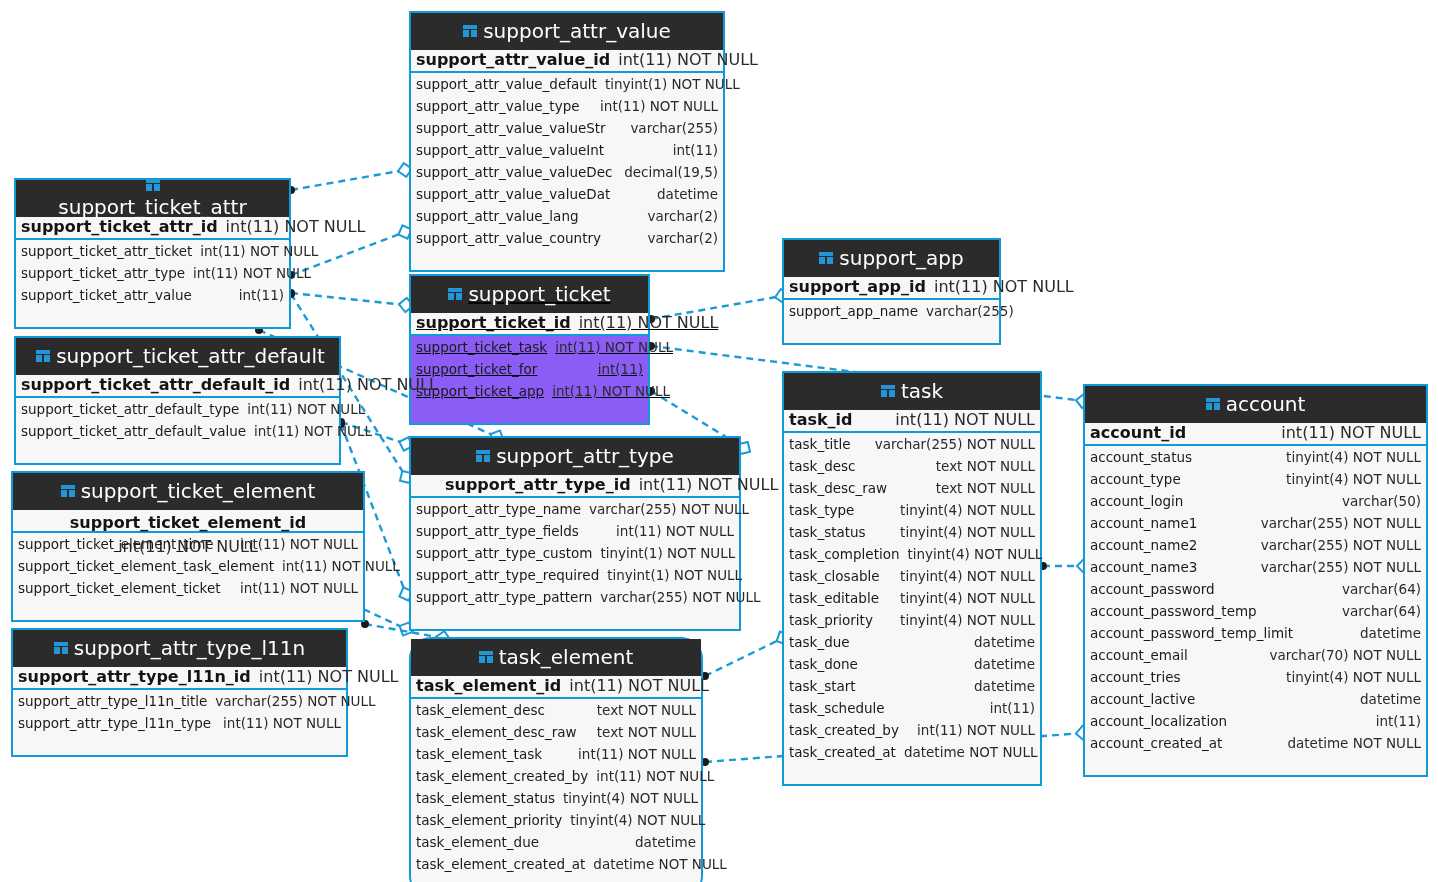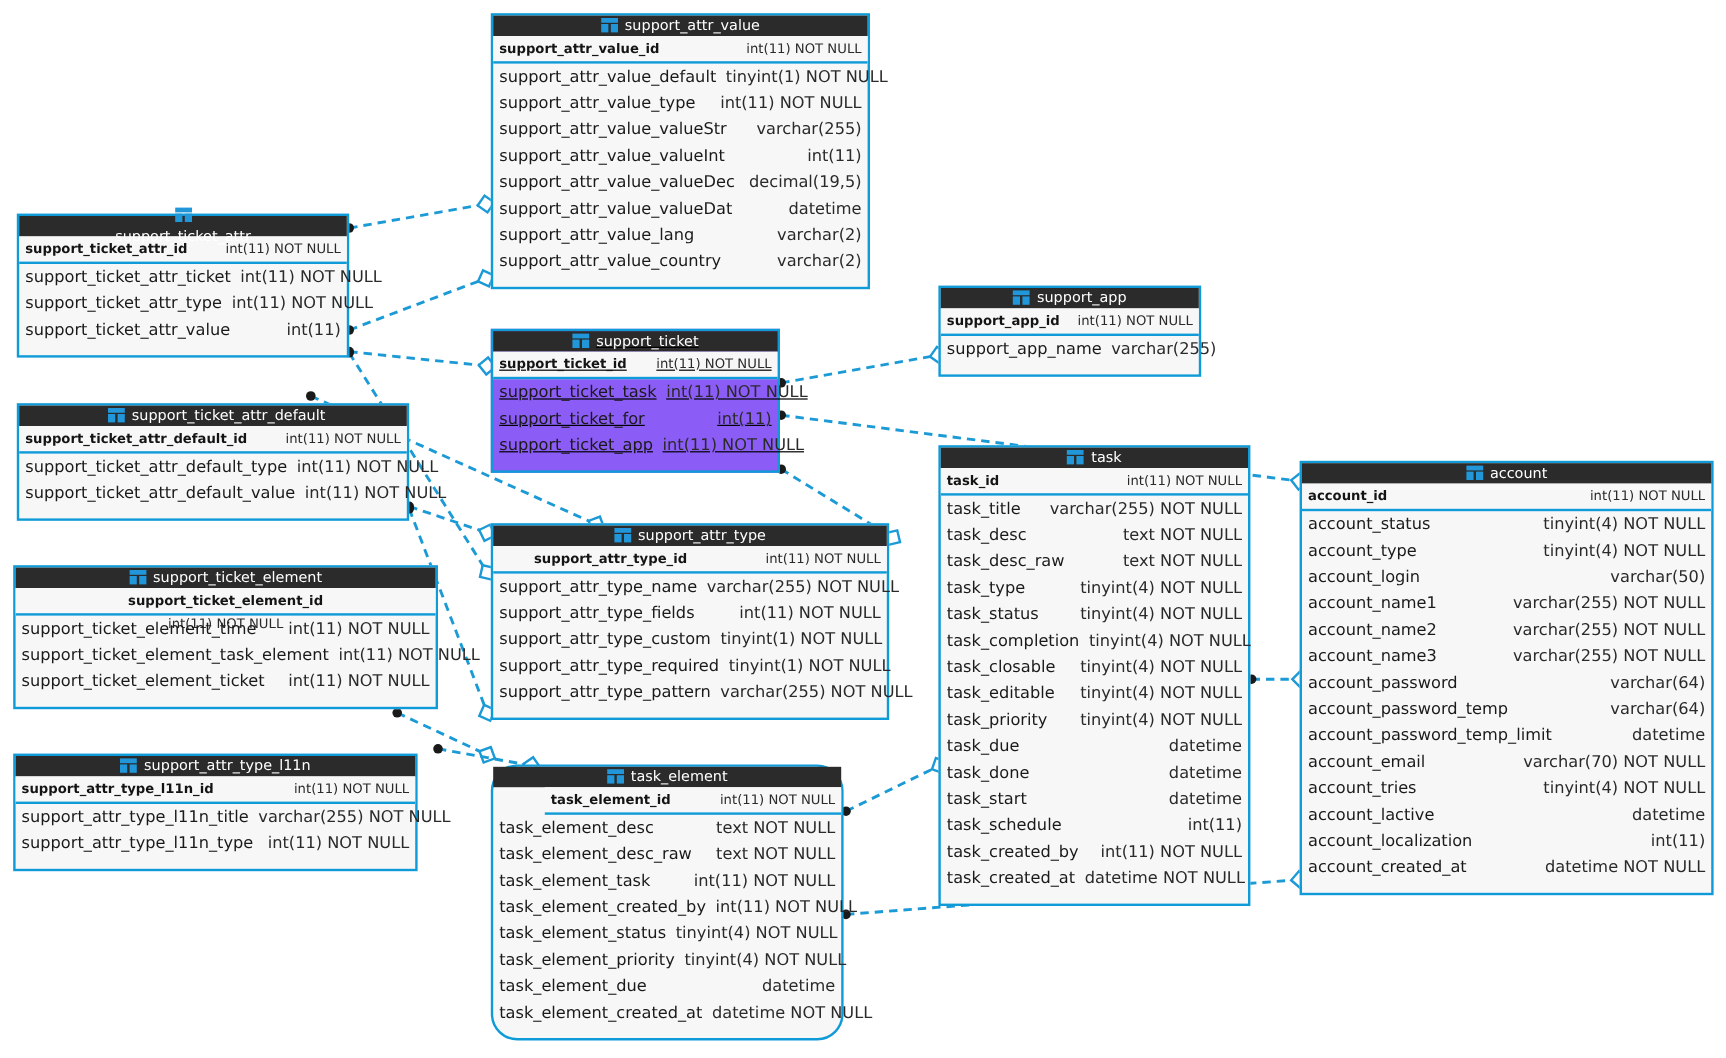--- a/index.html
+++ b/index.html
@@ -30,30 +30,30 @@
   .entity {
     position: absolute;
     box-sizing: border-box;
     border: 2px solid #0f9bd7;
     background: #f7f7f7;
     z-index: 5;
   }
   .entity-header {
     background: #2b2b2b;
     color: #ffffff;
-    font-size: 12px;
+    font-size: 20px;
     line-height: 1;
     padding: 7px 6px 8px 6px;
     text-align: center;
     white-space: nowrap;
     display: flex;
     align-items: center;
     justify-content: center;
     gap: 6px;
-    height: 17px;
+    height: 37px;
     box-sizing: border-box;
   }
   .tbl-icon {
     display: inline-block;
     width: 14px;
     height: 12px;
     position: relative;
     flex: 0 0 auto;
   }
   .tbl-icon i {
@@ -62,34 +62,34 @@
     display: block;
   }
   .tbl-icon i.r1 { left:0; top:0; width:14px; height:4px; }
   .tbl-icon i.r2 { left:0; top:5px; width:6px; height:7px; }
   .tbl-icon i.r3 { left:8px; top:5px; width:6px; height:7px; }
 
   .pk-row {
     display: flex;
     justify-content: space-between;
     align-items: center;
-    font-size: 11px;
+    font-size: 16px;
     line-height: 1;
     padding: 5px 5px 6px 5px;
     border-bottom: 2px solid #0f9bd7;
     background: #f7f7f7;
     white-space: nowrap;
     gap: 8px;
     box-sizing: border-box;
     height: 23px;
   }
   .pk-row .fname { font-weight: bold; color: #141414; }
   .pk-row .ftype { color: #2a2a2a; }
 
-  .fields { padding: 1px 0 9px 0; }
+  .fields { padding: 1px 0 20px 0; }
   .field-row {
     display: flex;
     justify-content: space-between;
     align-items: center;
     font-size: 13.5px;
     line-height: 1;
     padding: 4px 5px 4px 5px;
     white-space: nowrap;
     gap: 8px;
     box-sizing: border-box;
@@ -565,21 +565,21 @@
     </div>
     <div class="entity" style="left: 409px; top: 637px; width: 294px; border-color: rgb(15, 155, 215); background: rgb(247, 247, 247); border-radius: 22px;">
       <div class="entity-header" style="background: rgb(43, 43, 43); color: rgb(255, 255, 255);">
         <span class="tbl-icon">
           <i class="r1"></i>
           <i class="r2"></i>
           <i class="r3"></i>
         </span>
         <span>task_element</span>
       </div>
-      <div class="pk-row" style="border-bottom-color: rgb(15, 155, 215); margin-left: 43px;">
+      <div class="pk-row" style="border-bottom-color: rgb(15, 155, 215);">
         <span class="fname">task_element_id</span>
         <span class="ftype">int(11) NOT NULL</span>
       </div>
       <div class="fields">
         <div class="field-row">
           <span class="fname">task_element_desc</span>
           <span class="ftype">text NOT NULL</span>
         </div>
         <div class="field-row">
           <span class="fname">task_element_desc_raw</span>

